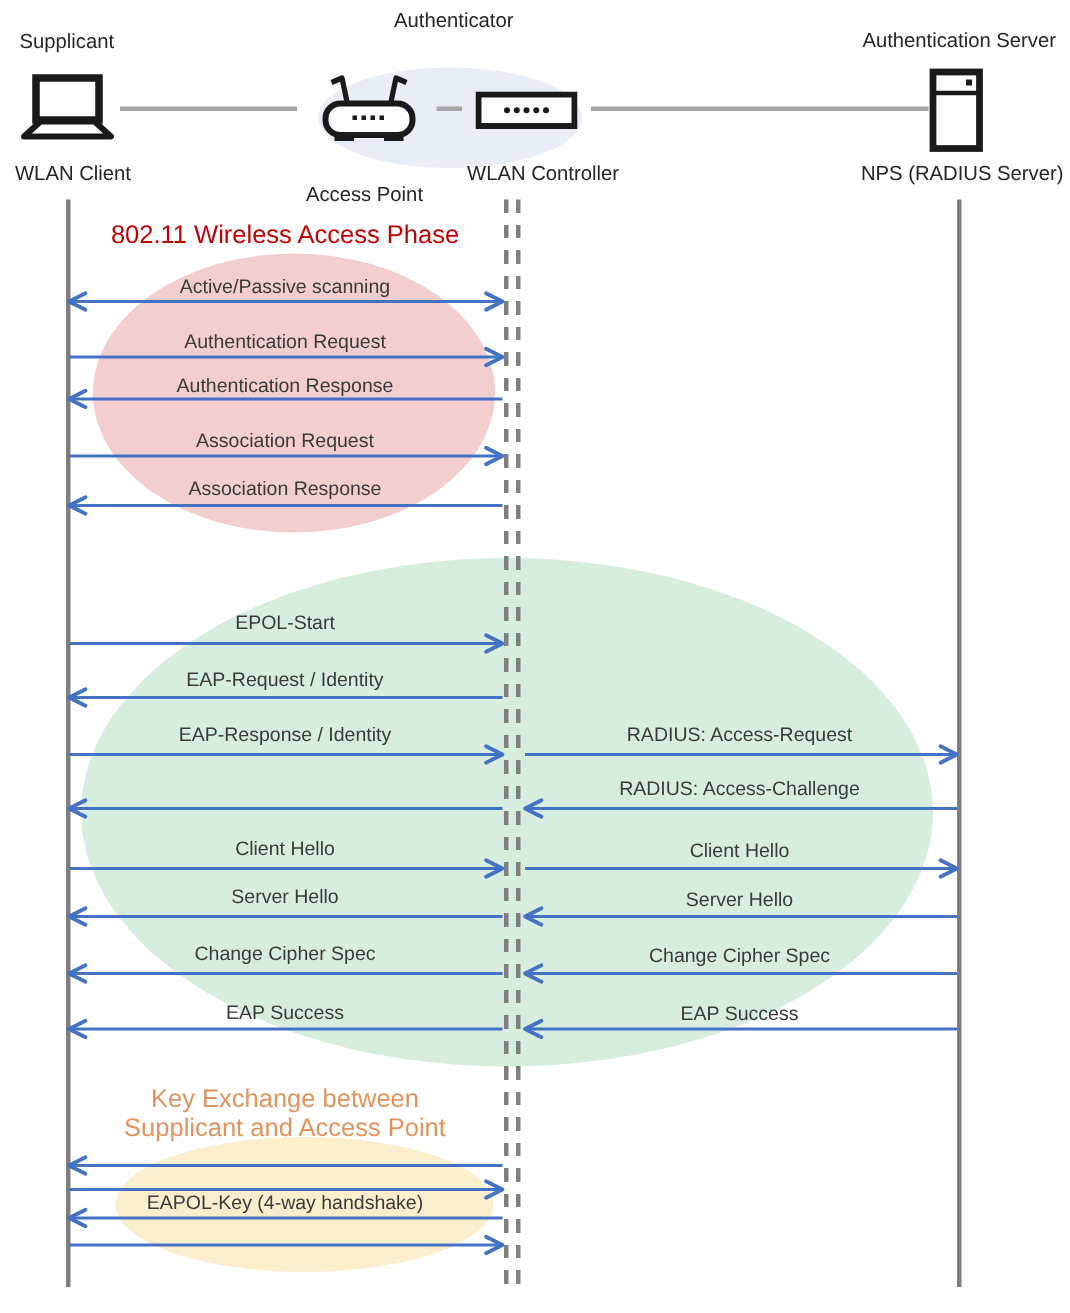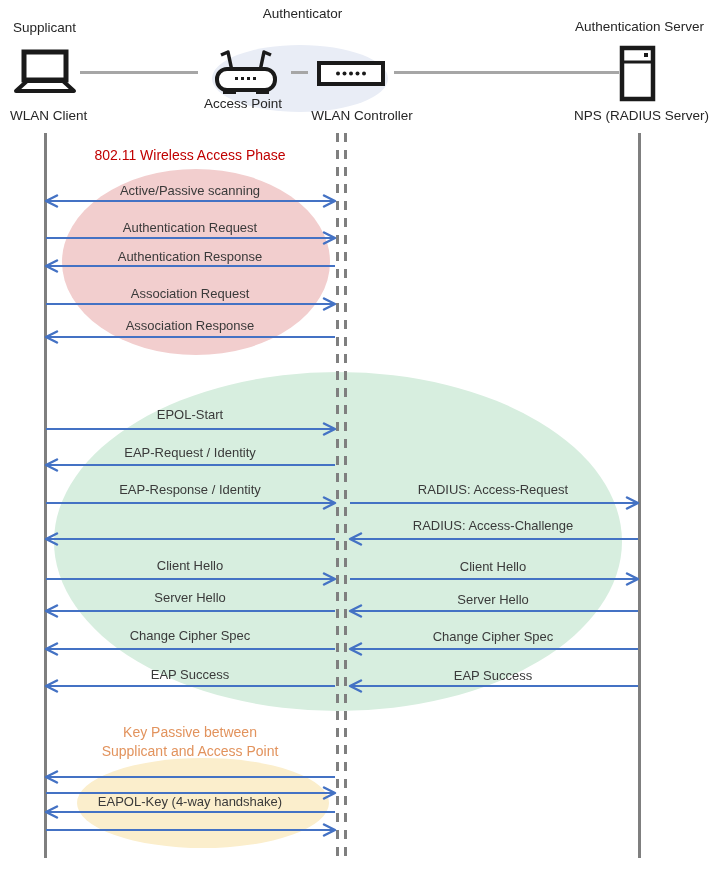--- a/index.html
+++ b/index.html
@@ -18,42 +18,42 @@
   .seg1{left:80px;top:71px;width:118px;}
   .seg2{left:291px;top:71px;width:17px;}
   .seg3{left:394px;top:71px;width:225px;}
 
   
   .role-label,.actor-label{position:absolute;font-size:13.5px;color:var(--label-black);z-index:3;white-space:nowrap;}
   .role-supplicant{left:13px;top:20px;}
   .role-authenticator{left:230px;top:6px;width:145px;text-align:center;}
   .role-authserver{right:9px;top:19px;}
   .actor-client{left:10px;top:108px;}
-  .actor-ap{left:173px;top:96px;width:140px;text-align:center;}
+  .actor-ap{left:173px;top:122px;width:140px;text-align:center;}
   .actor-controller{left:292px;top:108px;width:140px;text-align:center;}
   .actor-nps{left:549px;top:108px;width:160px;text-align:right;}
 
   
   .icon{position:absolute;z-index:2;color:var(--icon-black);}
   .icon-laptop{left:8px;top:49px;}
   .icon-ap{left:212px;top:46px;}
   .icon-controller{left:317px;top:61px;}
   .icon-server{left:619px;top:45px;}
 
   
   .lifeline{position:absolute;top:133px;height:725px;width:3px;z-index:1;}
   .lifeline.solid{background:var(--lifeline-gray);}
   .lifeline.dashed{background:repeating-linear-gradient(to bottom,var(--lifeline-gray) 0 9px,transparent 9px 17px);}
   .client-line{left:44px;}
   .dash1{left:336px;}
   .dash2{left:344px;}
   .server-line{left:638px;}
 
   
-  .phase-title{position:absolute;z-index:3;font-size:14px;text-align:center;white-space:nowrap;}
+  .phase-title{position:absolute;z-index:3;font-size:17px;text-align:center;white-space:nowrap;}
   .t1{left:60px;top:147px;width:260px;color:var(--phase1-title);}
   .t2{left:78px;top:377px;width:260px;color:var(--phase2-title);}
   .t3{left:60px;top:723px;width:260px;line-height:19px;color:var(--phase3-title);}
 
   
   #arrows{position:absolute;left:0;top:0;z-index:2;}
   #labels{position:absolute;left:0;top:0;width:713px;height:875px;z-index:3;pointer-events:none;}
   .msg-label{position:absolute;width:280px;text-align:center;font-size:13px;color:var(--text-dark);white-space:nowrap;}
 </style>
 </head>
@@ -116,21 +116,21 @@
   <div class="actor-label actor-controller">WLAN Controller</div>
   <div class="actor-label actor-nps">NPS (RADIUS Server)</div>
 
   <div class="lifeline solid client-line"></div>
   <div class="lifeline dashed dash1"></div>
   <div class="lifeline dashed dash2"></div>
   <div class="lifeline solid server-line"></div>
 
   <div class="phase-title t1">802.11 Wireless Access Phase</div>
   <div class="phase-title t3">
-    <div>Key Passive between</div>
+    <div>Key Exchange between</div>
     <div>Supplicant and Access Point</div>
   </div>
 
   <svg id="arrows" width="713" height="875">
       <g>
         <line x1="46" y1="201" x2="335" y2="201" stroke="#4472C4" stroke-width="2"></line>
         <polyline points="324,195.5 335,201 324,206.5" fill="none" stroke="#4472C4" stroke-width="2.5" stroke-linecap="round" stroke-linejoin="round"></polyline>
         <polyline points="57,195.5 46,201 57,206.5" fill="none" stroke="#4472C4" stroke-width="2.5" stroke-linecap="round" stroke-linejoin="round"></polyline>
       </g>
       <g>

